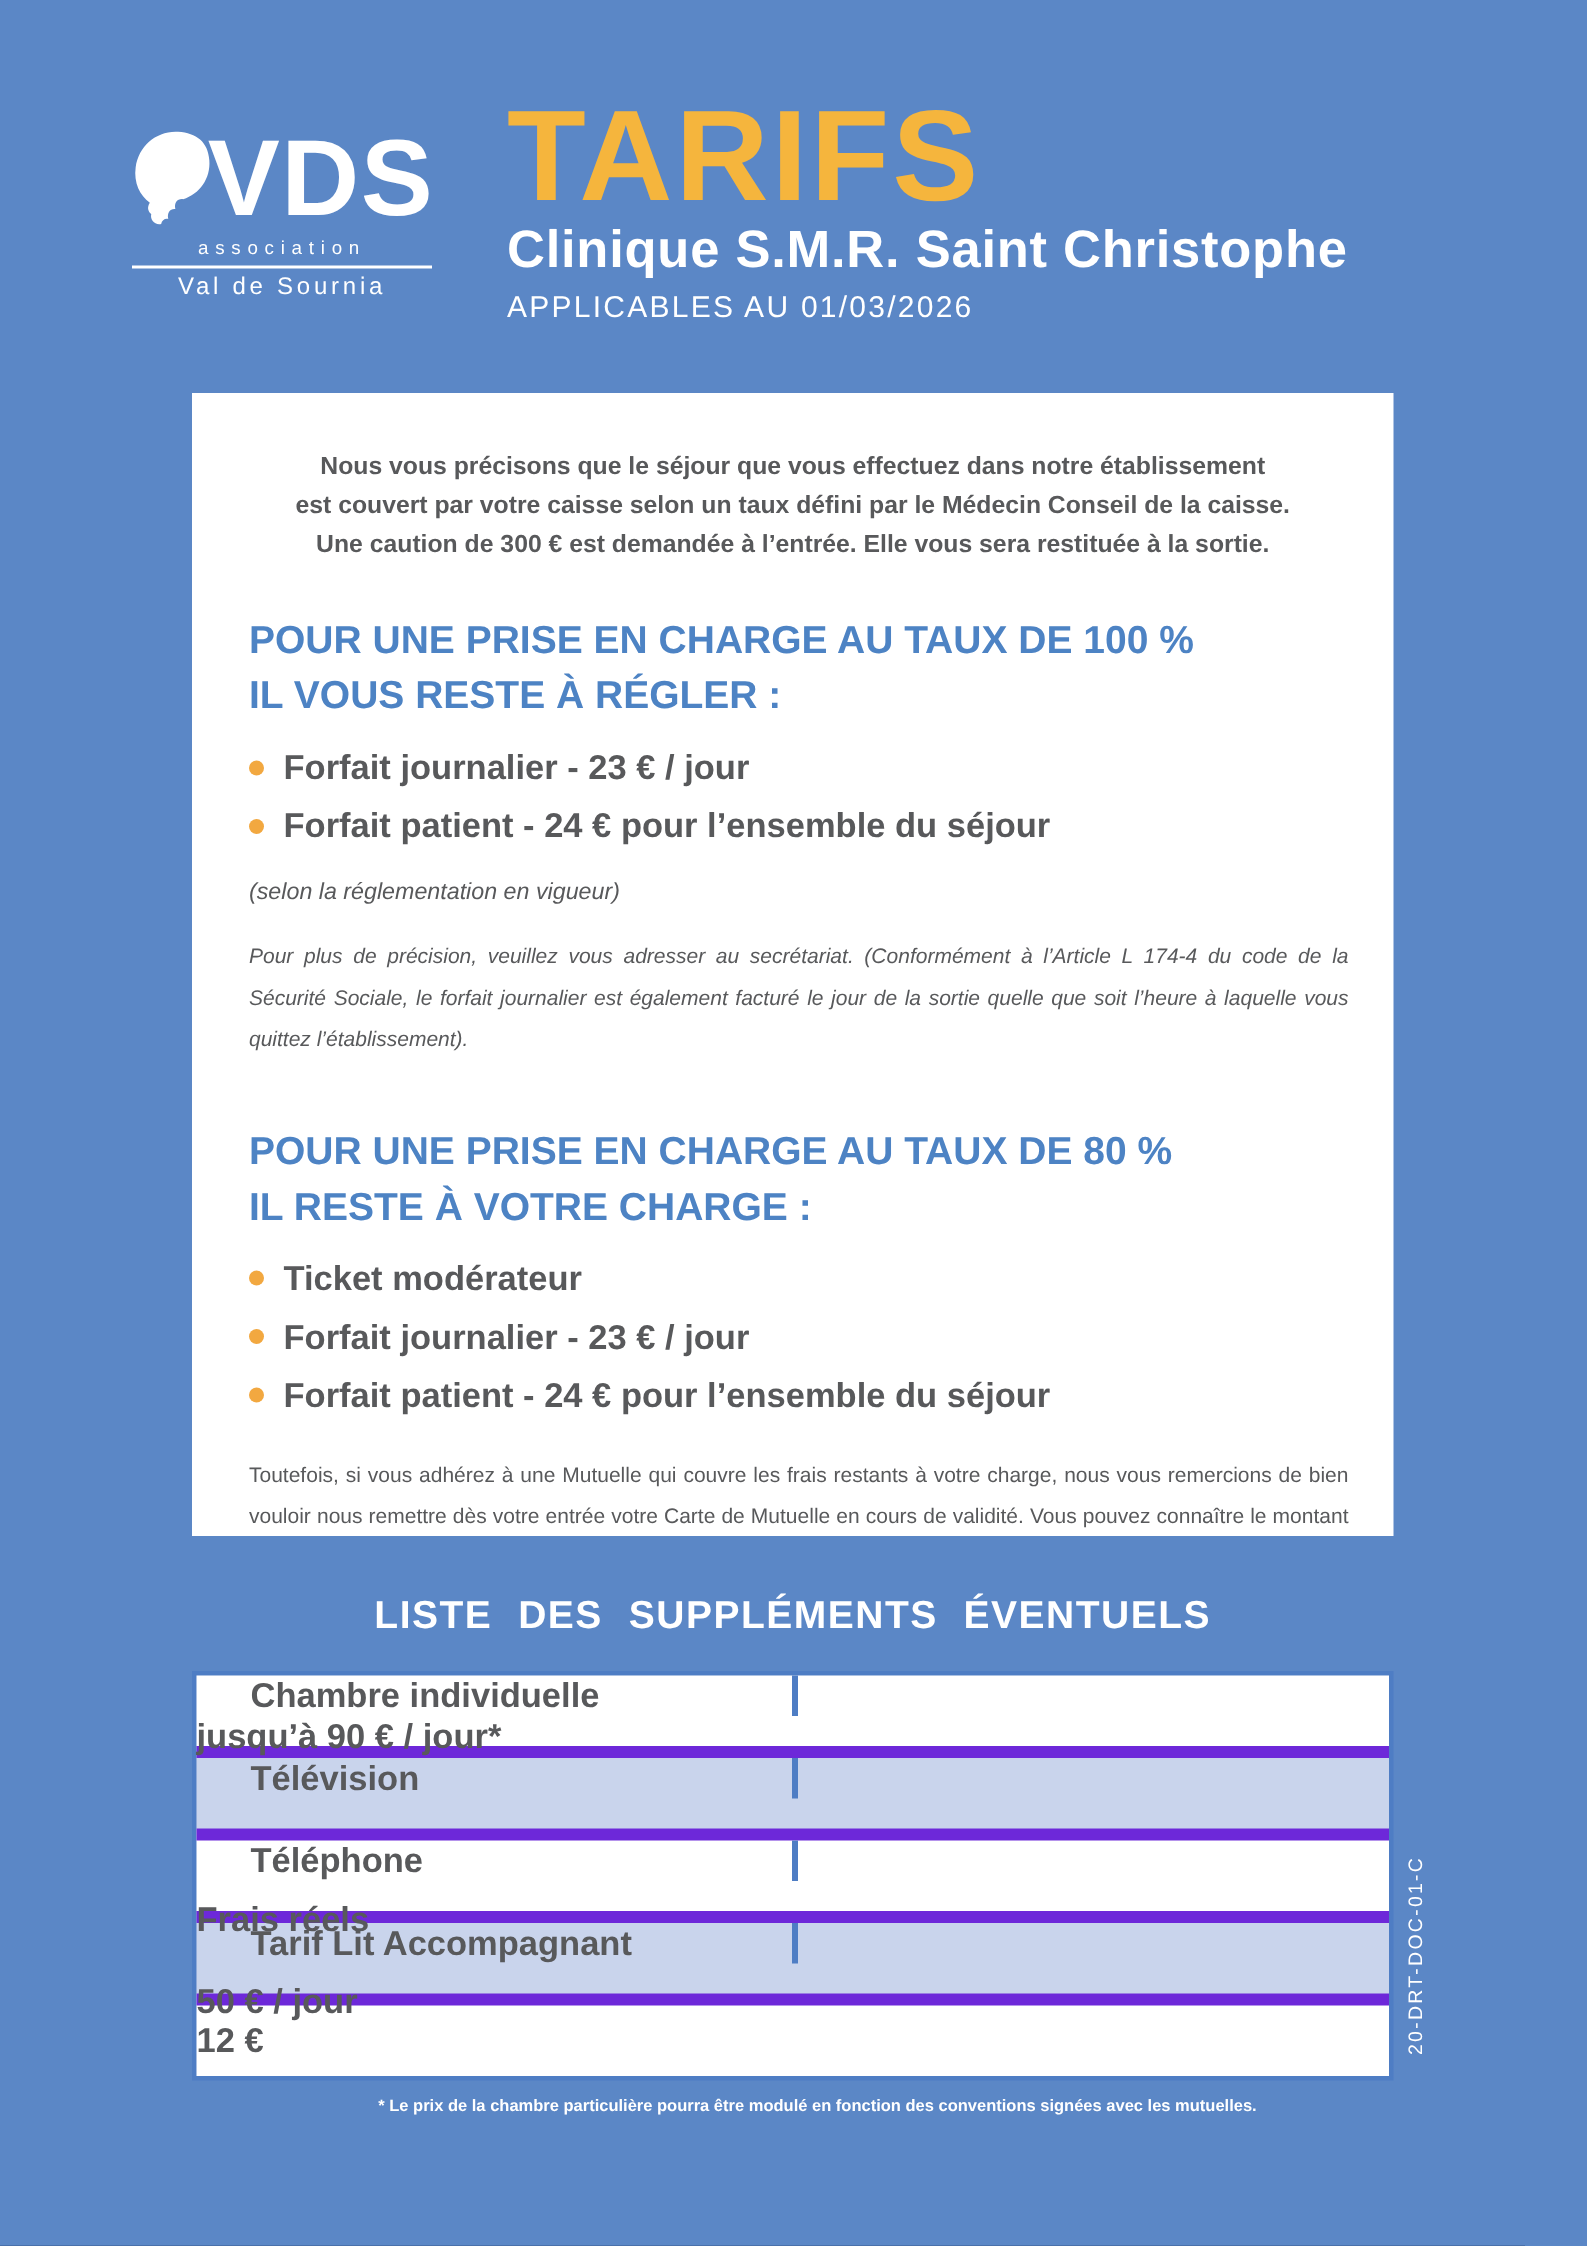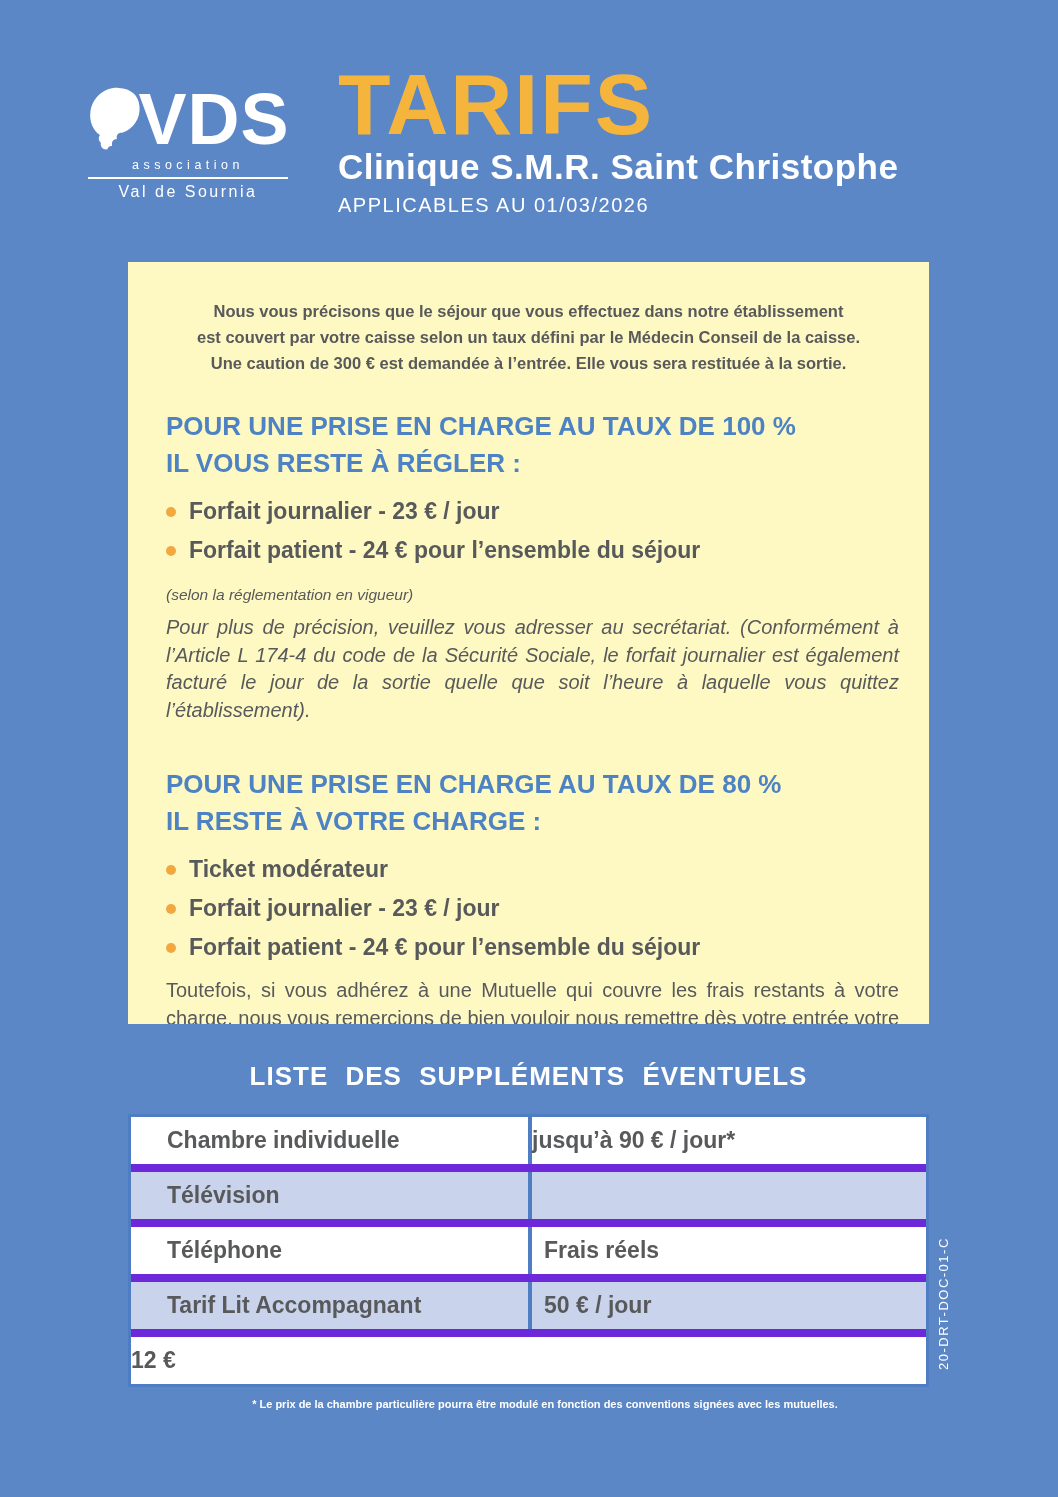--- a/index.html
+++ b/index.html
@@ -16,47 +16,47 @@
   .logo-assoc{margin-top:4px;text-align:center;font-size:12.5px;letter-spacing:4.5px;
     padding-bottom:5px;border-bottom:2px solid #fff;}
   .logo-name{margin-top:4px;text-align:center;font-size:16px;letter-spacing:2.5px;}
 
   .title-block{position:absolute;left:338px;top:64px;}
   .doc-title{color:#f5b53d;font-size:86px;font-weight:bold;line-height:80px;letter-spacing:2px;}
   .doc-subtitle{color:#fff;font-size:35px;font-weight:bold;margin-top:3px;letter-spacing:.5px;white-space:nowrap;}
   .doc-applicable{color:#fff;font-size:20px;margin-top:7px;letter-spacing:1.5px;white-space:nowrap;}
 
   
-  .card{position:absolute;left:128px;top:262px;width:801px;height:762px;background:#fef9c3;
+  .card{position:absolute;left:128px;top:262px;width:801px;height:762px;background:#ffffff;
     box-sizing:border-box;padding:36px 30px 0 38px;color:#58595b;overflow:hidden;}
 
   .intro{margin:0 -30px 0 -38px;text-align:center;font-weight:bold;
     font-size:16.5px;line-height:26px;color:#58595b;}
   .intro-line{white-space:nowrap;}
 
   .sec-heading{margin:32px 0 0;color:#4d83c4;font-size:26px;line-height:37px;font-weight:bold;}
   .sec-heading .hl{display:block;white-space:nowrap;}
   .mt-lg{margin-top:42px;}
 
   .bullets{list-style:none;margin:10px 0 0;padding:0;}
   .bullets li{display:flex;align-items:center;height:39px;}
   .dot{width:10px;height:10px;border-radius:50%;background:#f2a840;margin-right:13px;flex:none;}
   .btext{font-weight:bold;font-size:23px;white-space:nowrap;color:#58595b;}
 
   .note{font-style:italic;font-size:15.5px;margin-top:16px;color:#58595b;}
-  .body-par{margin:10px 0 0;font-size:20px;line-height:27.5px;text-align:justify;color:#58595b;}
+  .body-par{margin:20px 0 0;font-size:14px;line-height:27.5px;text-align:justify;color:#58595b;}
   .italic{font-style:italic;}
 
   
   .supp-heading{position:absolute;left:128px;top:1061px;width:801px;text-align:center;
     color:#fff;font-weight:bold;font-size:26px;letter-spacing:1px;word-spacing:9px;white-space:nowrap;}
 
   .supp-table{position:absolute;left:128px;top:1114px;width:801px;box-sizing:border-box;
     border:3px solid #4e7dc4;}
-  .t-row{display:flex;height:47px;background:#fff;}
+  .t-row{display:flex;height:47px;background:#fff;flex-direction:column;}
   .t-row + .t-row{border-top:8px solid #6d28d9;gap:12px;}
   .t-row.alt{background:#c9d4ec;}
   .t-cell{display:flex;align-items:center;font-weight:bold;font-size:23px;color:#58595b;
     box-sizing:border-box;white-space:nowrap;}
   .t-label{width:401px;border-right:4px solid #4e7dc4;padding-left:36px;}
   .t-value{flex:1;}
 
   
   .doc-code{position:absolute;left:936px;top:1236px;height:134px;
     writing-mode:vertical-rl;transform:rotate(180deg);

